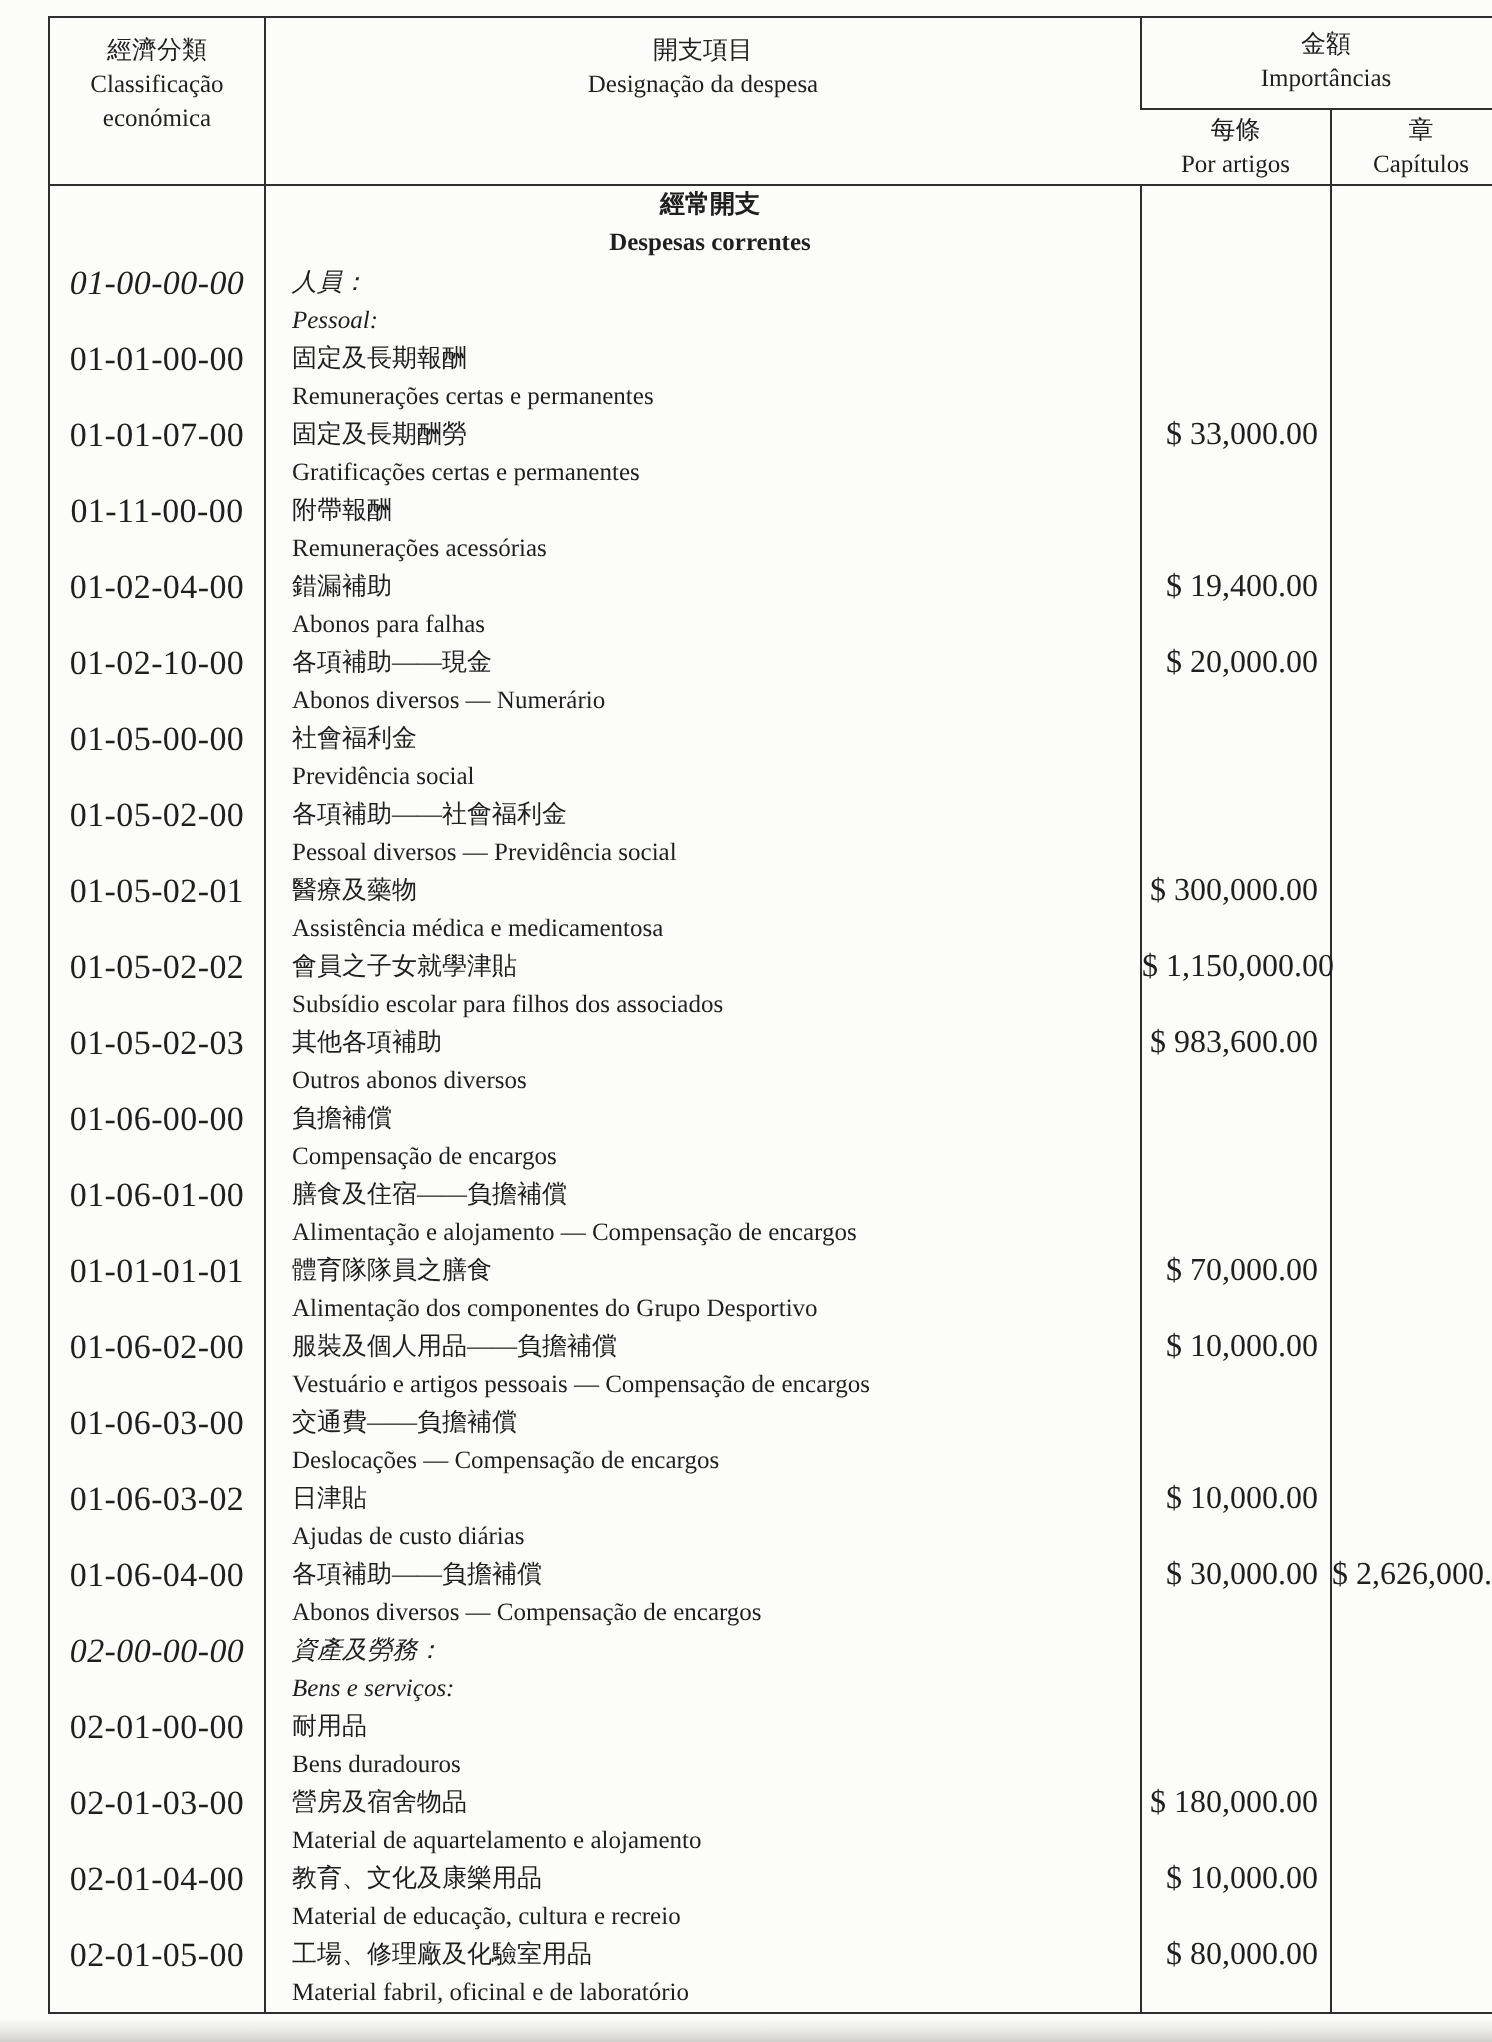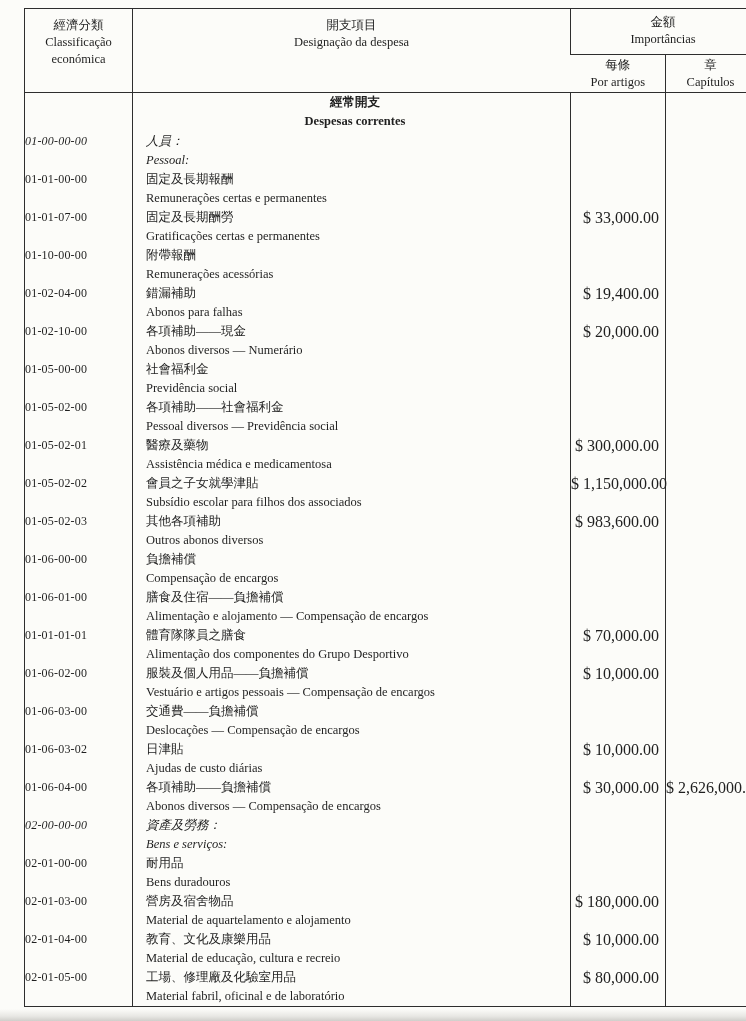--- a/index.html
+++ b/index.html
@@ -37,21 +37,21 @@
     text-align: center;
     font-size: 12.5px;
     line-height: 17px;
     vertical-align: top;
   }
   .th-econ, .th-desig { padding-top: 8px; }
   .th-amount { height: 46px; padding-top: 5px; margin-top: 36px; }
   .th-art, .th-cap { height: 38px; padding-top: 2px; }
 
   tbody td { font-size: 12.5px; line-height: 19px; }
-  td.code { font-size: 12px; letter-spacing: 0.2px; }
+  td.code { text-align: center; font-size: 17px; letter-spacing: 0.2px; }
   td.desc { padding-left: 13px; padding-right: 6px; }
   td.art, td.cap { text-align: right; padding-right: 6px; font-size: 16px; white-space: nowrap; }
 
   tr.data-row { height: 38px; }
   tr.section-row { height: 39px; padding-left: 12px; }
   tr.italic td.code, tr.italic .zh, tr.italic .pt { font-style: italic; }
 
   .section-title { text-align: center; padding-left: 0; }
   .section-title .zh, .section-title .pt { font-weight: bold; }
 
@@ -128,21 +128,21 @@
         <tr class="data-row">
     <td class="code">01-01-07-00</td>
     <td class="desc">
       <div class="zh">固定及長期酬勞</div>
       <div class="pt">Gratificações certas e permanentes</div>
     </td>
     <td class="art">$ 33,000.00</td>
     <td class="cap"></td>
   </tr>
         <tr class="data-row">
-    <td class="code">01-10-00-00</td>
+    <td class="code">01-11-00-00</td>
     <td class="desc">
       <div class="zh">附帶報酬</div>
       <div class="pt">Remunerações acessórias</div>
     </td>
     <td class="art"></td>
     <td class="cap"></td>
   </tr>
         <tr class="data-row">
     <td class="code">01-02-04-00</td>
     <td class="desc">

